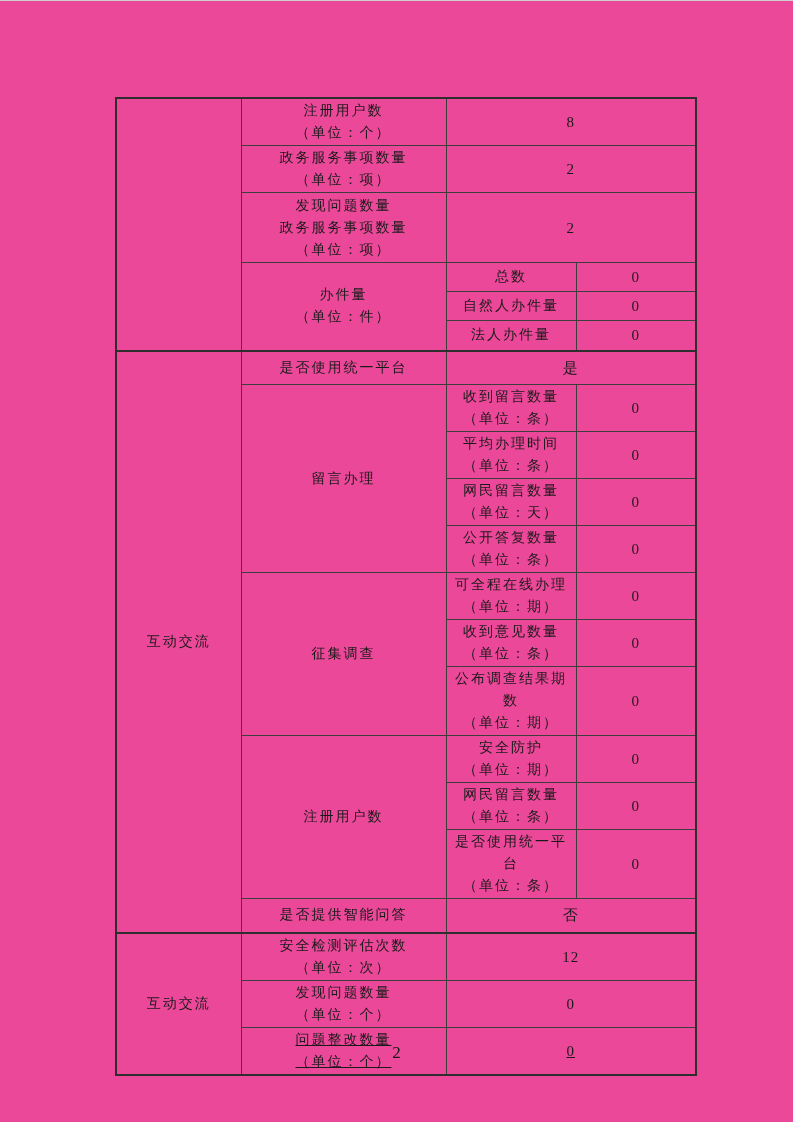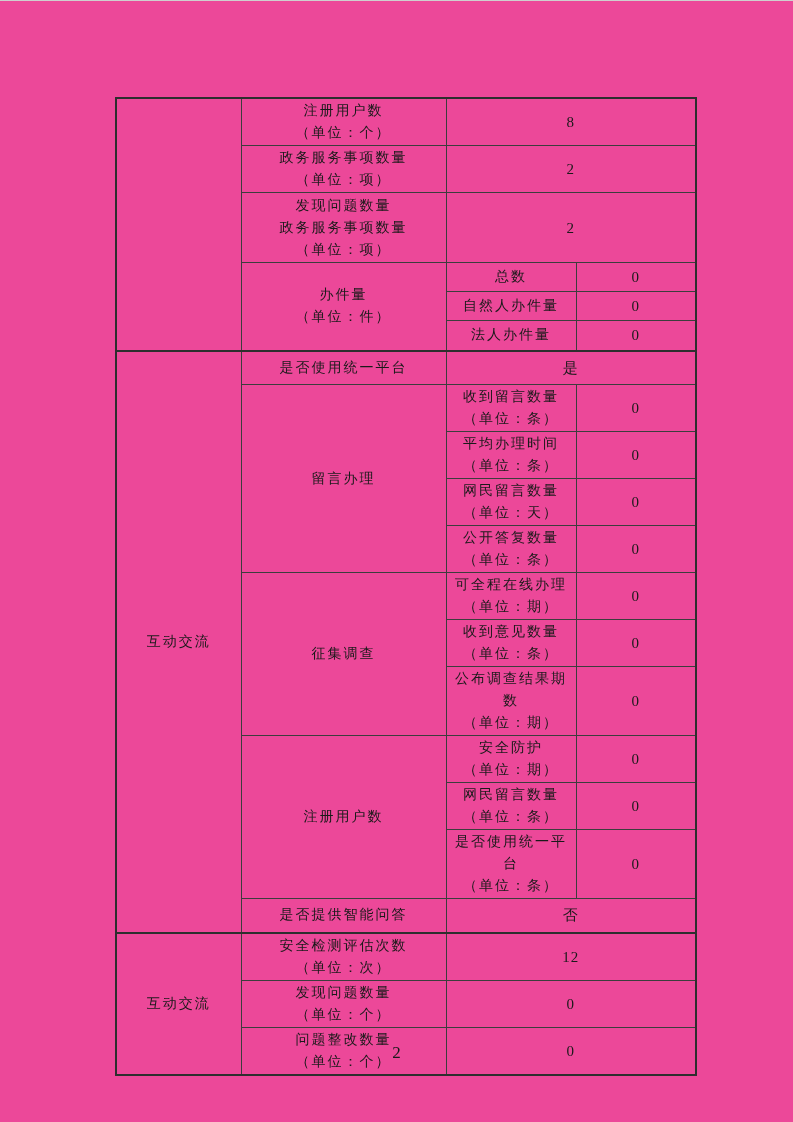--- a/index.html
+++ b/index.html
@@ -172,21 +172,21 @@
         <td class="cat" rowspan="3">互动交流</td>
         <td class="lbl">安全检测评估次数
 （单位：次）</td>
         <td class="val" colspan="2">12</td>
       </tr>
       <tr style="height:45px;padding-left:28px;">
         <td class="lbl">发现问题数量
 （单位：个）</td>
         <td class="val" colspan="2">0</td>
       </tr>
-      <tr style="height:44px;">
+      <tr style="height:44px;text-decoration:underline;">
         <td class="lbl">问题整改数量
 （单位：个）</td>
         <td class="val" colspan="2">0</td>
       </tr>
     </tbody>
   </table>
 
   <div class="page-footer">2</div>
 
 </div>

